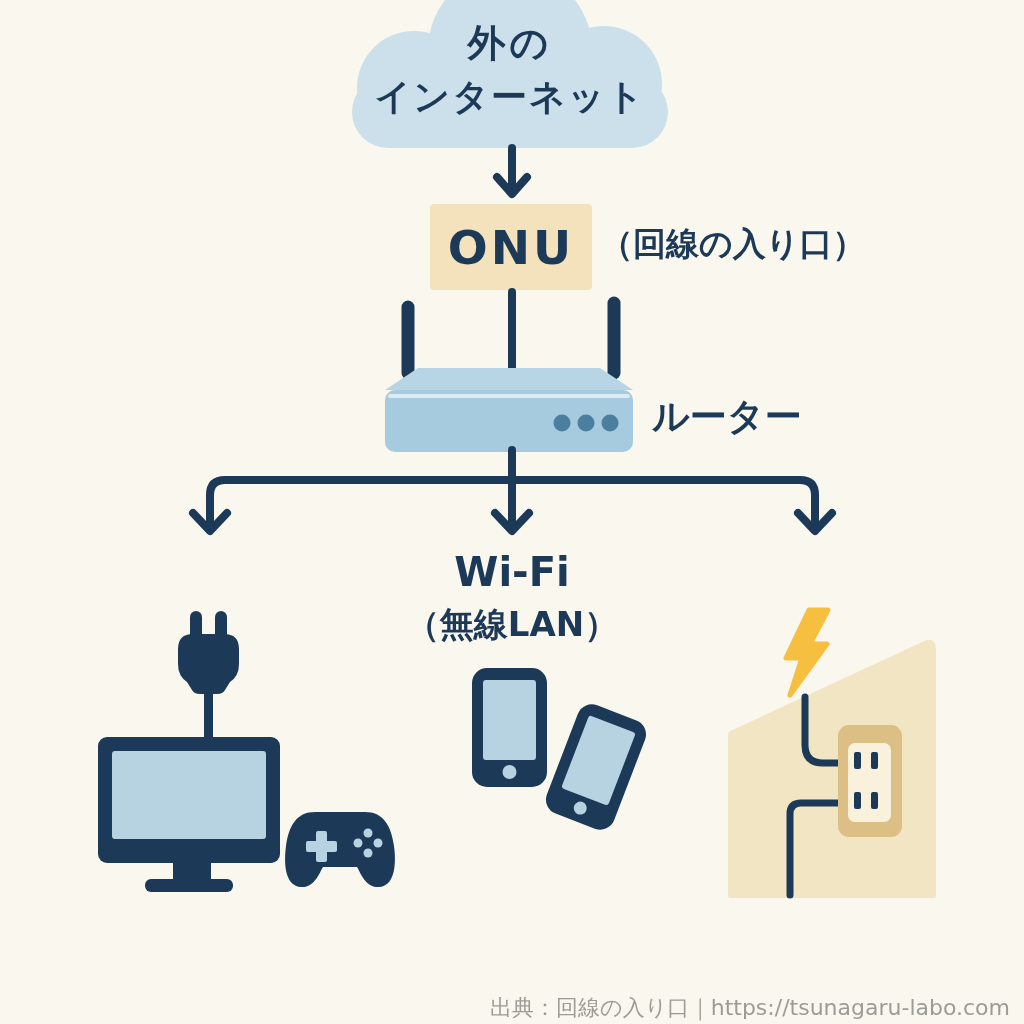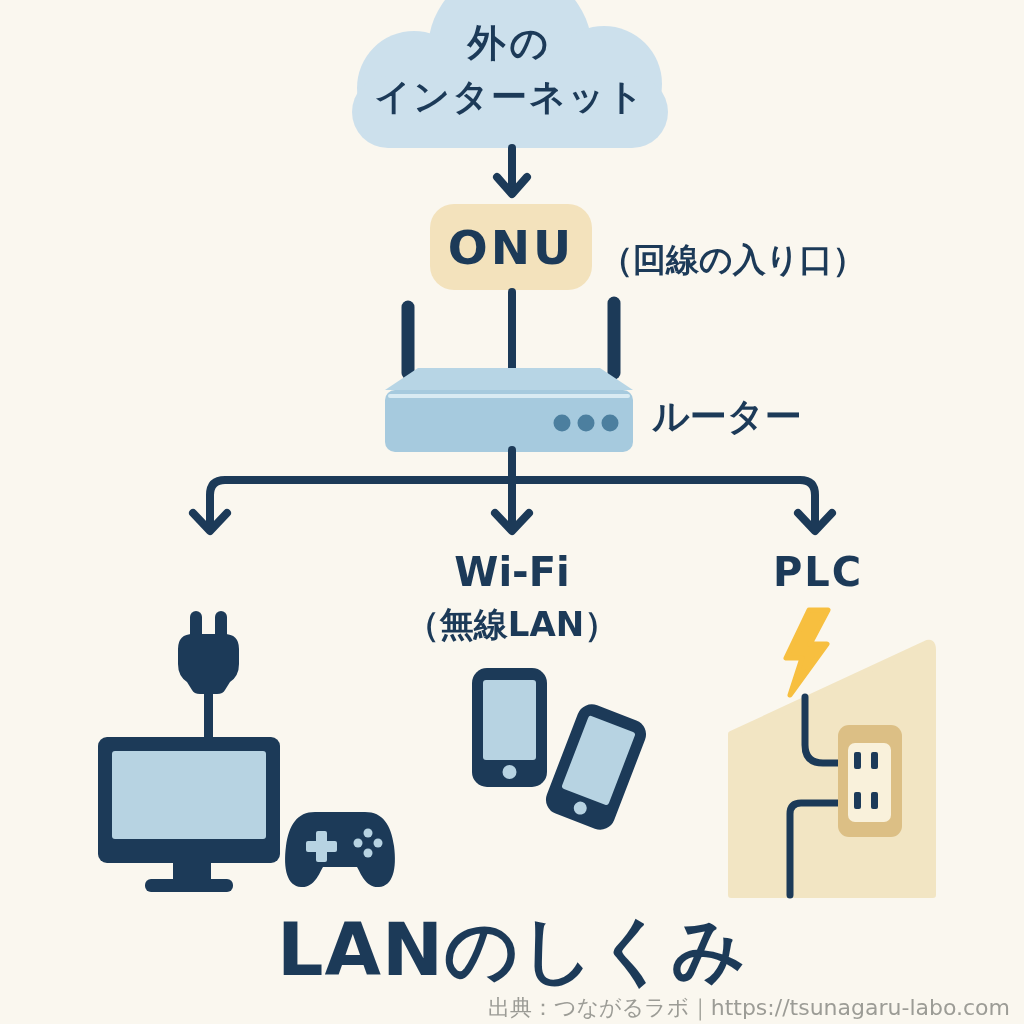--- a/index.html
+++ b/index.html
@@ -14,25 +14,25 @@
   .navy-text { color: var(--navy); font-weight: bold; }
   .centered { text-align: center; }
 
   .cloud-text-block { left: 340px; top: 18px; width: 340px; }
   .cloud-line1 { font-size: 38px; letter-spacing: 4px; }
   .cloud-line2 { font-size: 36px; margin-top: 4px; letter-spacing: 2px; }
 
   .onu-box {
     left: 430px; top: 204px; width: 162px; height: 86px;
     background: var(--onuBox);
-    border-radius: 24px;
+    border-radius: 4px;
     display: flex; align-items: center; justify-content: center;
   }
   .onu-label { font-size: 47px; letter-spacing: 3px; }
-  .onu-note { left: 600px; top: 222px; font-size: 33px; white-space: nowrap; margin-top: 16px; }
+  .onu-note { left: 600px; top: 222px; font-size: 33px; white-space: nowrap; }
 
   .onu-connector { left: 508px; top: 288px; width: 8px; height: 86px;
     background: var(--navy); border-radius: 4px; }
 
   .router-label { left: 652px; top: 392px; font-size: 37px; white-space: nowrap; text-align: right; }
 
   .branch-label { width: 260px; font-size: 40px; }
   .label-wired { left: 76px;  top: 549px; }
   .label-wifi  { left: 382px; top: 549px; }
   .label-plc   { left: 688px; top: 549px; letter-spacing: 2px; }
@@ -99,21 +99,20 @@
   <svg class="abs" style="left:170px;top:450px;width:680px;height:95px" viewBox="0 0 680 95">
     <g style="stroke:var(--navy);stroke-width:8;fill:none;stroke-linecap:round;stroke-linejoin:round">
       <path d="M 342 0 V 72 M 325 63 L 342 81 L 359 63"></path>
       <path d="M 342 30 H 55 Q 40 30 40 45 V 72 M 23 63 L 40 81 L 57 63"></path>
       <path d="M 342 30 H 630 Q 645 30 645 45 V 72 M 628 63 L 645 81 L 662 63"></path>
     </g>
   </svg>
 
   <div class="abs navy-text centered branch-label label-wifi">Wi-Fi</div>
   <div class="abs navy-text centered label-wifi-sub">（無線LAN）</div>
-  <div class="abs navy-text centered branch-label label-plc">PLC</div>
 
   <svg class="abs" style="left:78px;top:603px;width:330px;height:295px" viewBox="0 0 330 295">
     <g style="fill:var(--navy)">
       <rect x="112" y="8" width="12" height="34" rx="6"></rect>
       <rect x="137" y="8" width="12" height="34" rx="6"></rect>
       <path d="M 100 46 Q 100 31 115 31 H 146 Q 161 31 161 46 V 61 Q 161 73 152 79 L 147 87 Q 145 91 139 91 H 122 Q 116 91 114 87 L 109 79 Q 100 73 100 61 Z"></path>
       <rect x="126" y="89" width="9" height="48"></rect>
     </g>
     <g>
       <rect x="20" y="134" width="182" height="126" rx="9" style="fill:var(--navy)"></rect>
@@ -159,16 +158,15 @@
       <rect x="135" y="145" width="43" height="79" rx="7" style="fill:var(--outletInner)"></rect>
       <g style="fill:var(--navy)">
         <rect x="141" y="154" width="7" height="17" rx="2"></rect>
         <rect x="158" y="154" width="7" height="17" rx="2"></rect>
         <rect x="141" y="194" width="7" height="17" rx="2"></rect>
         <rect x="158" y="194" width="7" height="17" rx="2"></rect>
       </g>
     </g>
   </svg>
 
-  <div class="abs navy-text centered main-title">LANのしくみ</div>
-  <div class="abs attribution">出典：つながるラボ｜https://tsunagaru-labo.com</div>
+  <div class="abs attribution">出典：回線の入り口｜https://tsunagaru-labo.com</div>
 
 </div>
 
 </body></html>

